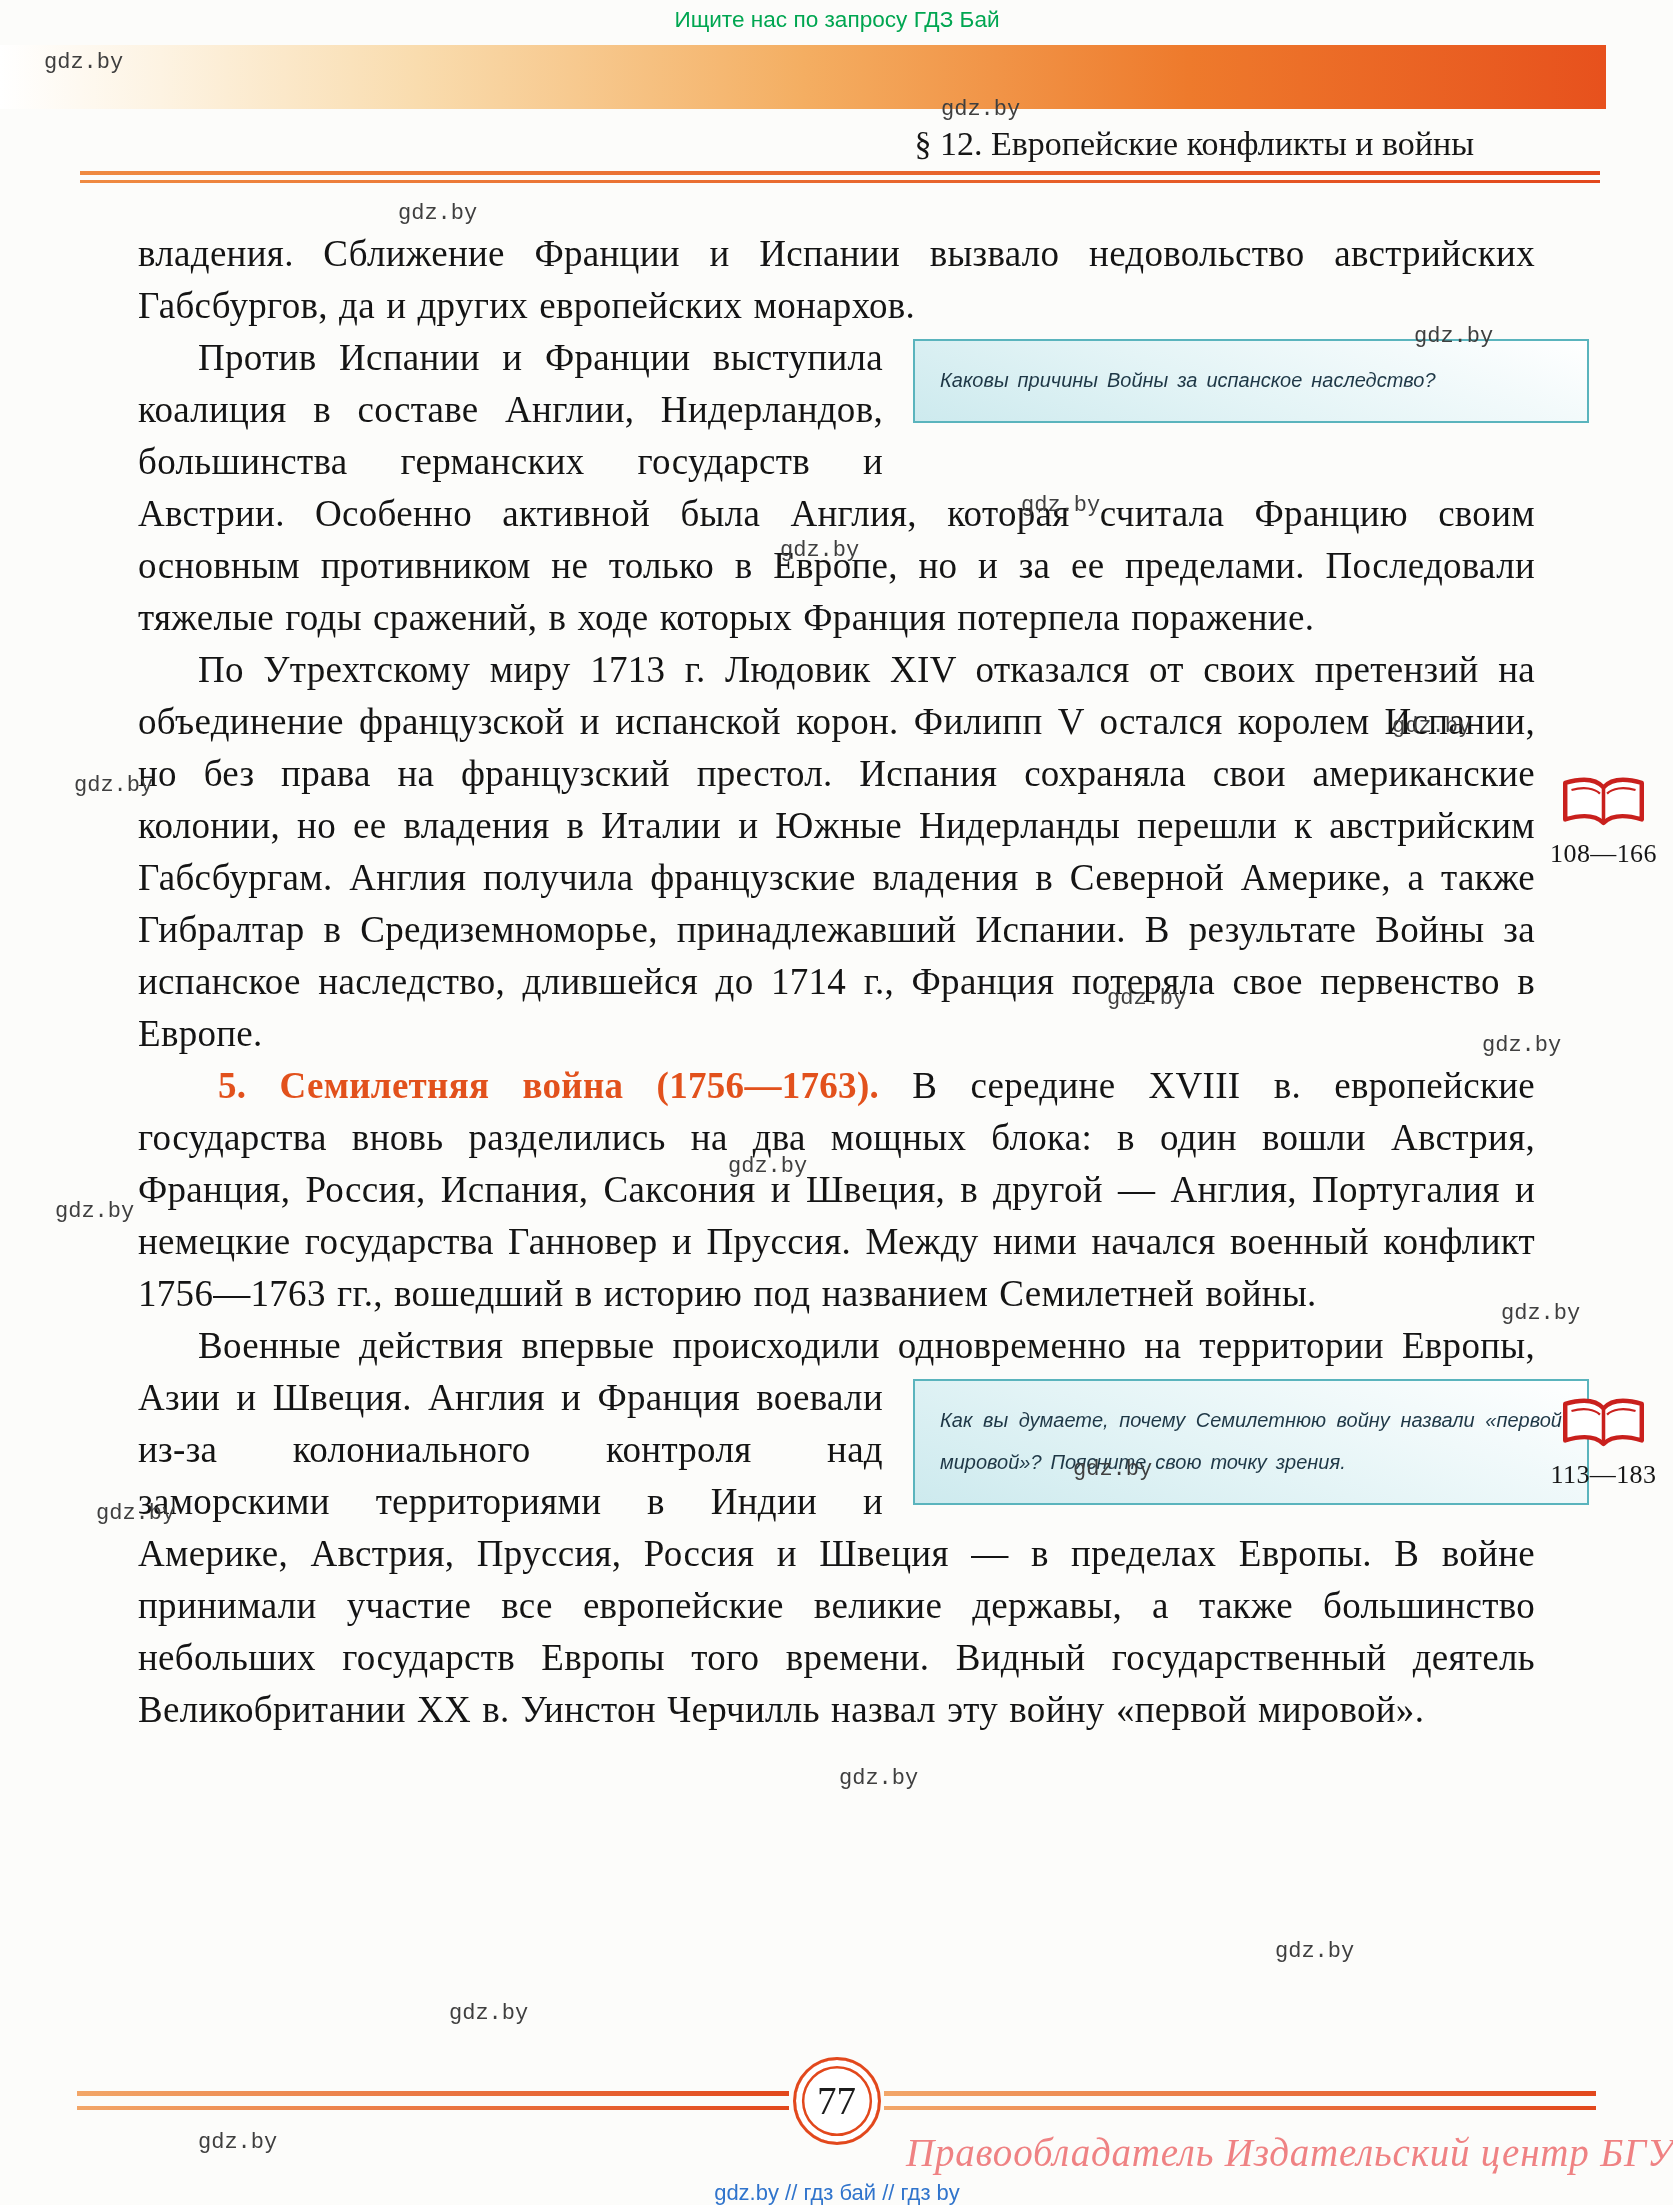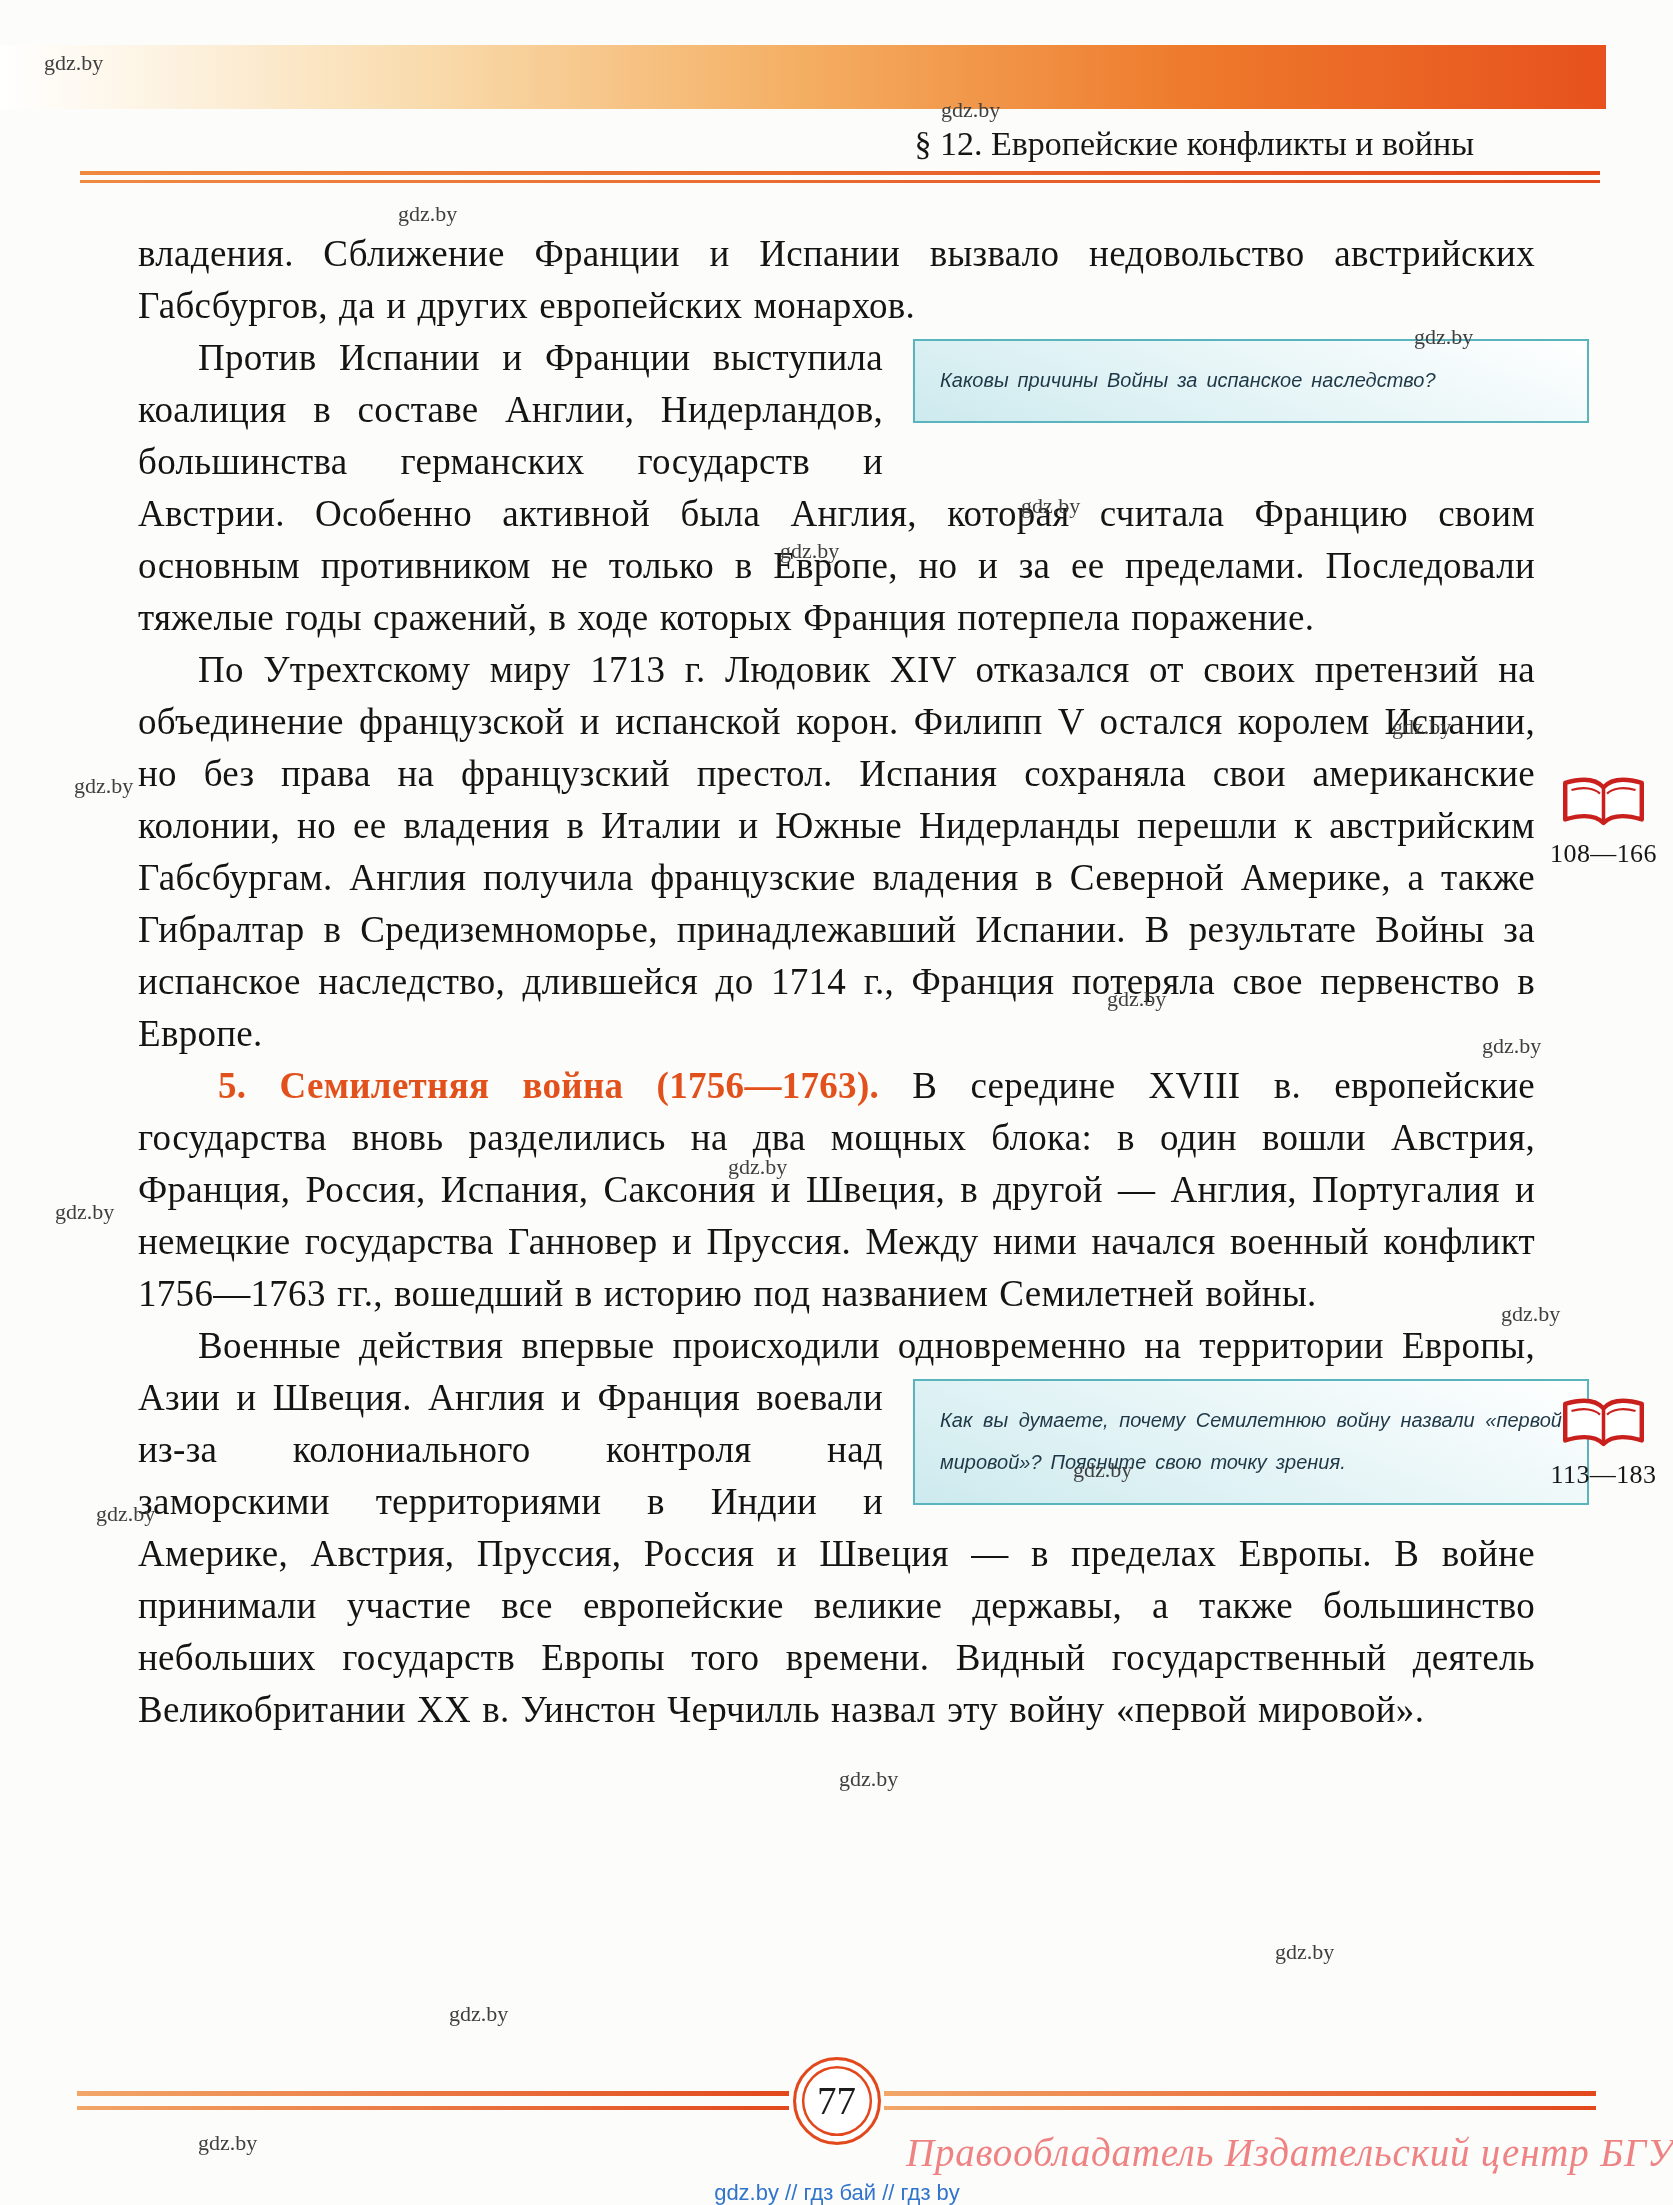--- a/index.html
+++ b/index.html
@@ -120,31 +120,32 @@
     position:absolute;top:2180px;left:0;width:100%;
     text-align:center;
     font-family:"Liberation Sans",sans-serif;
     font-size:22px;
     color:var(--link-blue,#3074cc);
   }
 
   
   .wm{
     position:absolute;
-    font-family:Liberation Serif, serif;
+    font-family:Liberation Mono, monospace;
     font-size:22px;
     color:#3f3f3f;
     white-space:nowrap;
   }
 </style>
 </head>
 <body>
 
 <div class="page">
 
+  <div class="top-notice">Ищите нас по запросу ГДЗ Бай</div>
 
   <div class="banner"></div>
 
   <div class="header">§ 12. Европейские конфликты и войны</div>
 
   <div class="header-rule">
     <div class="bar bar-thick"></div>
     <div class="bar bar-thin"></div>
   </div>
 

